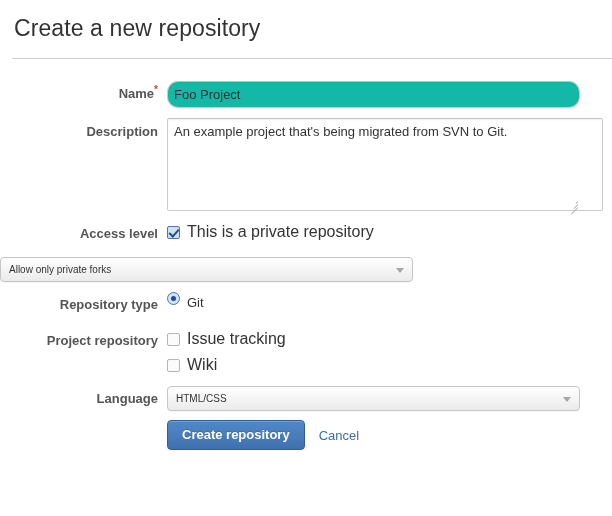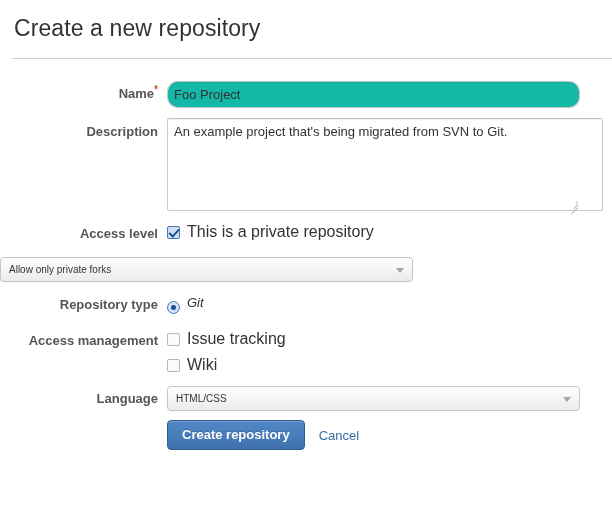--- a/index.html
+++ b/index.html
@@ -185,24 +185,23 @@
     height: 8px;
     border: solid #1f4e8c;
     border-width: 0 2px 2px 0;
     transform: rotate(42deg);
   }
   .check-label { font-size: 16px; color: #333333; }
 
   
   .radio-line {
     display: flex;
-    align-items: flex-end;
+    align-items: flex-start;
     height: 22px;
     line-height: 22px;
-    font-style: italic;
   }
   .radio-line + .radio-line { margin-top: 4px; }
   .rbox {
     box-sizing: border-box;
     width: 13px;
     height: 13px;
     border-radius: 50%;
     border: 1px solid #b5b5b5;
     background: #fbfbfb;
     margin-right: 7px;
@@ -307,21 +306,21 @@
     <div class="form-label">Repository type</div>
     <div class="form-control">
       <label class="radio-line">
         <span class="rbox selected"></span>
         <span class="radio-label">Git</span>
       </label>
     </div>
   </div>
 
   <div class="form-row">
-    <div class="form-label">Access management</div>
+    <div class="form-label">Project repository</div>
     <div class="form-control">
       <label class="check-line">
         <span class="cbox"></span>
         <span class="check-label">Issue tracking</span>
       </label>
       <label class="check-line">
         <span class="cbox"></span>
         <span class="check-label">Wiki</span>
       </label>
     </div>

